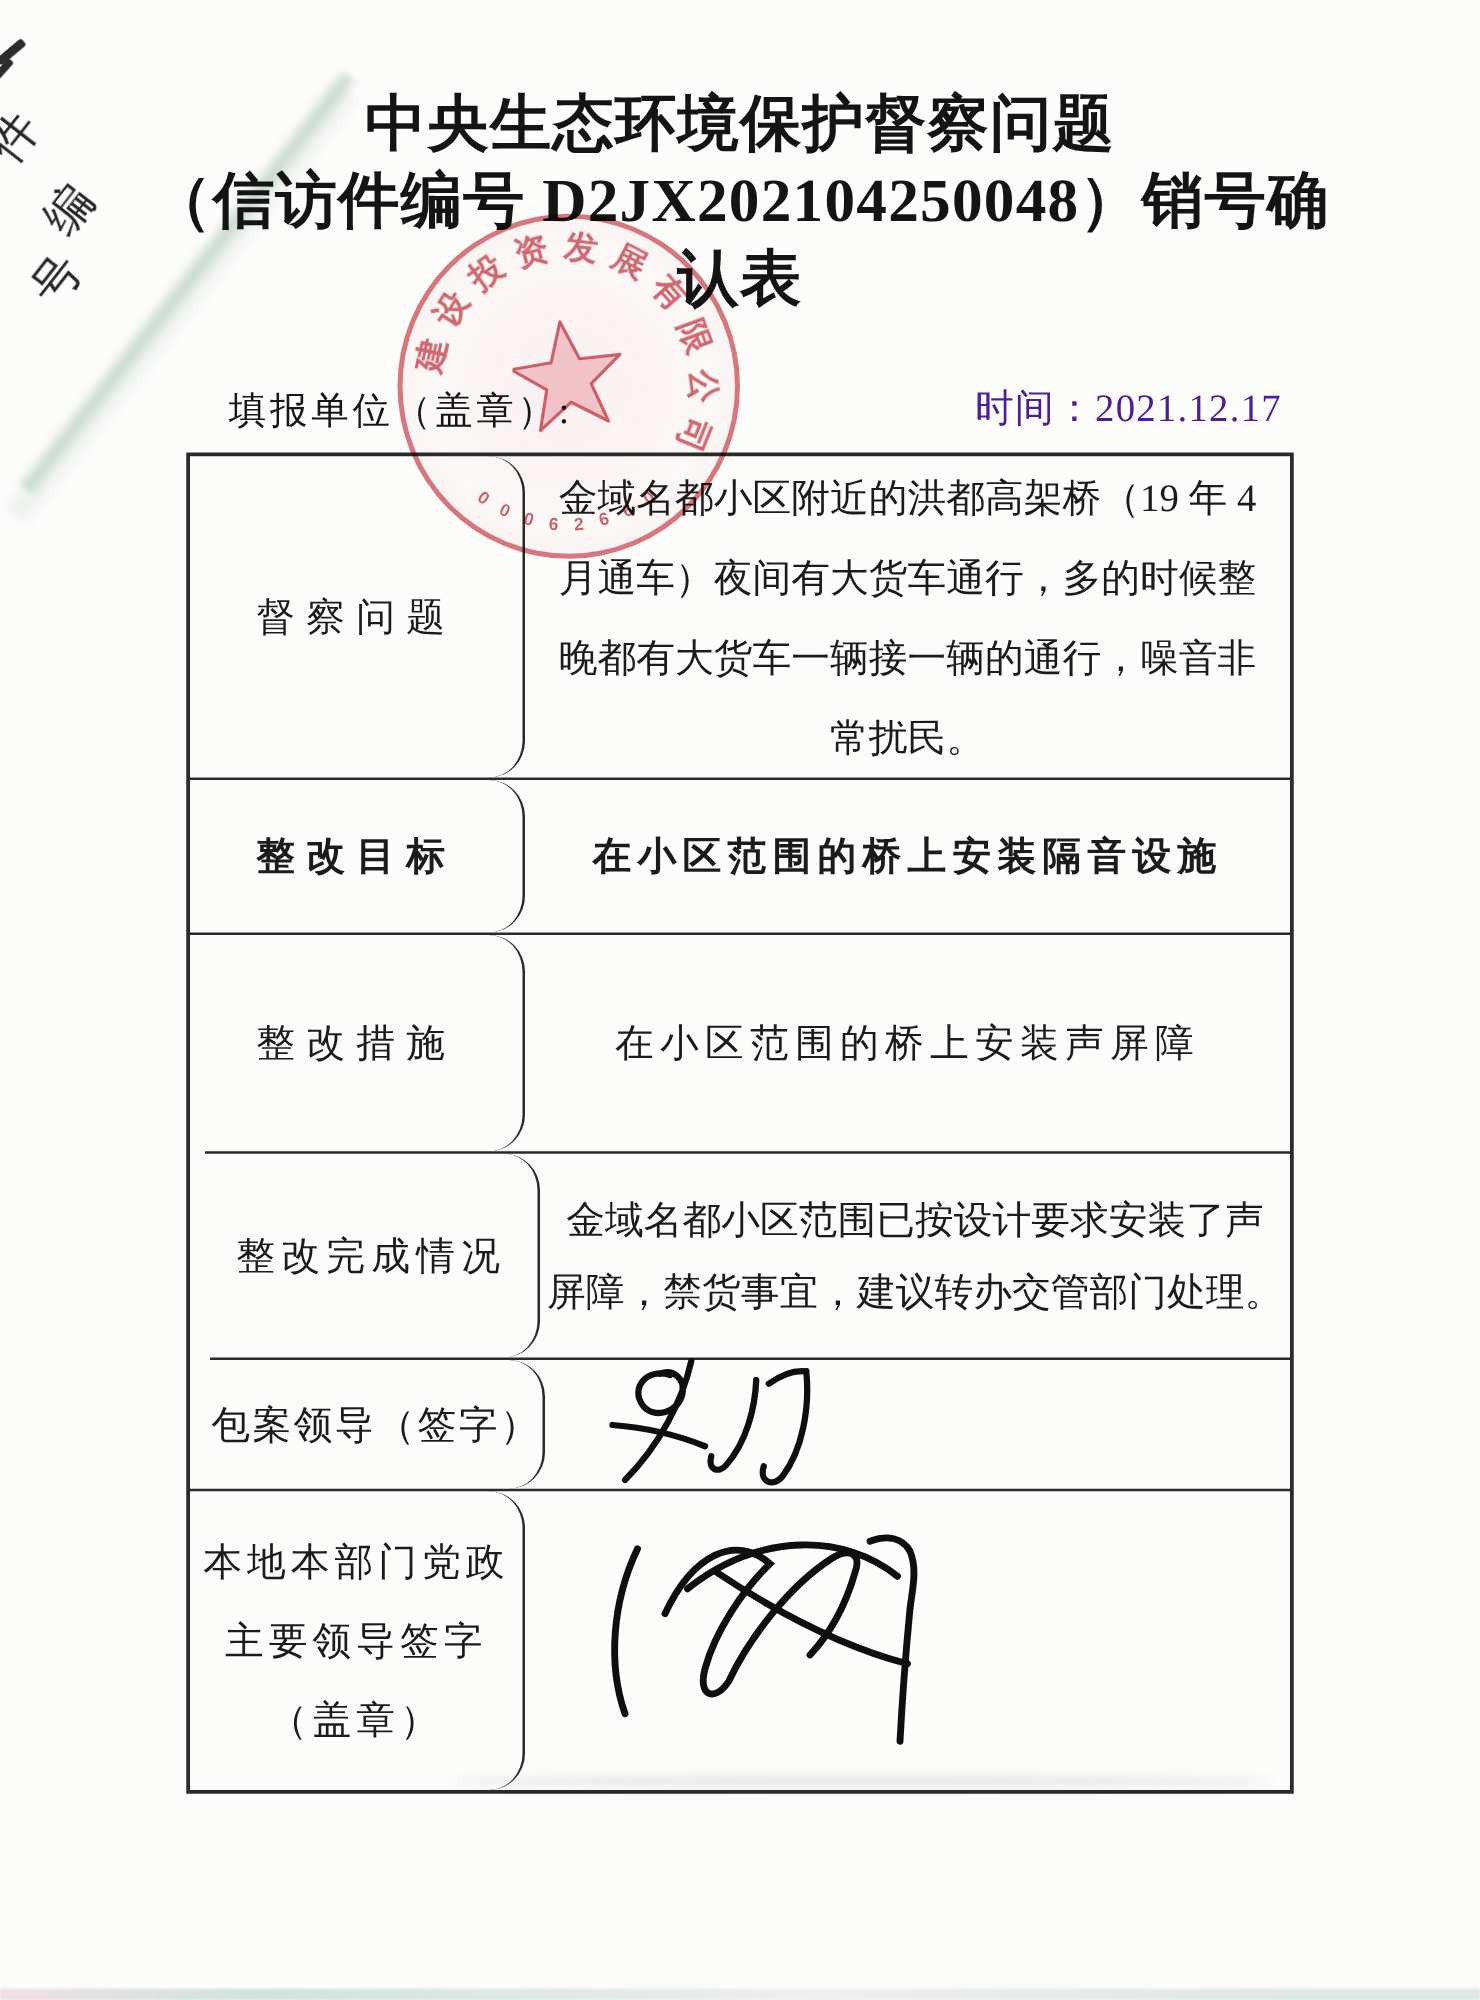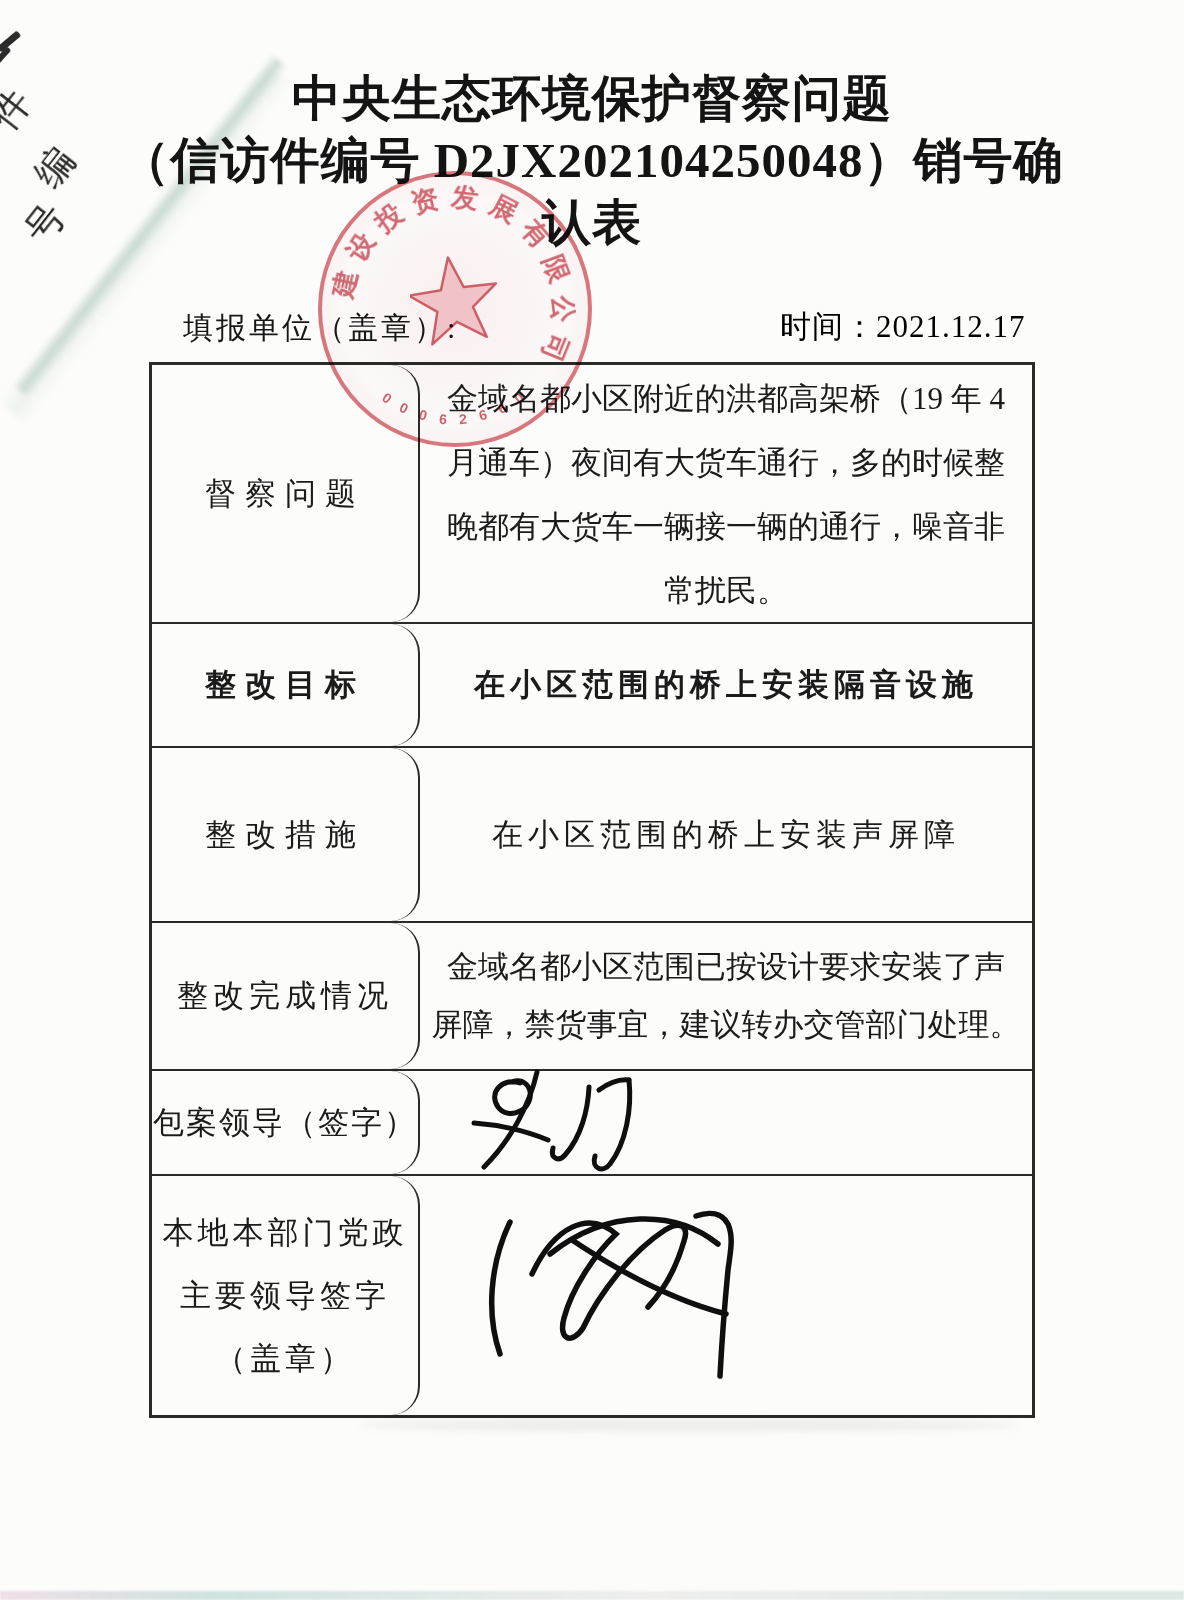--- a/index.html
+++ b/index.html
@@ -31,41 +31,41 @@
     position:absolute;background:#2c2c2c;border-radius:2px;filter:blur(0.4px);
   }
   
   .title{
     position:absolute;top:68px;left:0;width:100%;
     text-align:center;font-size:49px;line-height:62px;font-weight:700;
     letter-spacing:1px;color:#141414;
   }
   
   .meta-unit{position:absolute;left:183px;top:308px;font-size:30px;color:#161616;letter-spacing:3px;}
-  .meta-time{position:absolute;left:780px;top:306px;font-size:31px;color:#000000;letter-spacing:1px;}
+  .meta-time{position:absolute;left:780px;top:306px;font-size:31px;color:#4c1d95;letter-spacing:1px;}
   
   .tbl{
     position:absolute;left:149px;top:362px;width:886px;
     border:3px solid #2a2a2a;box-sizing:border-box;
     font-size:31px;color:#1b1b1b;
   }
   .trow{display:flex;border-top:2px solid #2a2a2a;box-sizing:border-box;}
   .trow:first-child{border-top:none;}
   .lab{
     width:268px;flex:0 0 268px;border-right:2px solid #2a2a2a;box-sizing:border-box;
     display:flex;flex-direction:column;align-items:center;justify-content:center;
     text-align:center;
     border-radius:29px;
   }
   .con{
     flex:1;display:flex;flex-direction:column;align-items:center;justify-content:center;
     position:relative;text-align:center;
   }
   .r1{height:257px;} .r2{height:124px;font-weight:bold;} .r3{height:175px;}
-  .r4{height:148px;} .r5{height:105px;} .r6{height:241px;}
+  .r4{height:165px;margin-left:12px;} .r5{height:105px;margin-left:16px;} .r6{height:241px;}
   .ls8{letter-spacing:9px;} .ls5{letter-spacing:5px;} .ls2{letter-spacing:2px;}
   .r1 .con{justify-content:flex-start;padding-top:2px;line-height:64px;}
   .r4 .con{line-height:58px;}
   .lab-lines{line-height:63px;letter-spacing:4px;}
   .sig-svg{position:absolute;}
   
   .seal{
     position:absolute;left:318px;top:171px;width:274px;height:274px;
     mix-blend-mode:multiply;opacity:0.92;filter:blur(0.4px);
     pointer-events:none;

